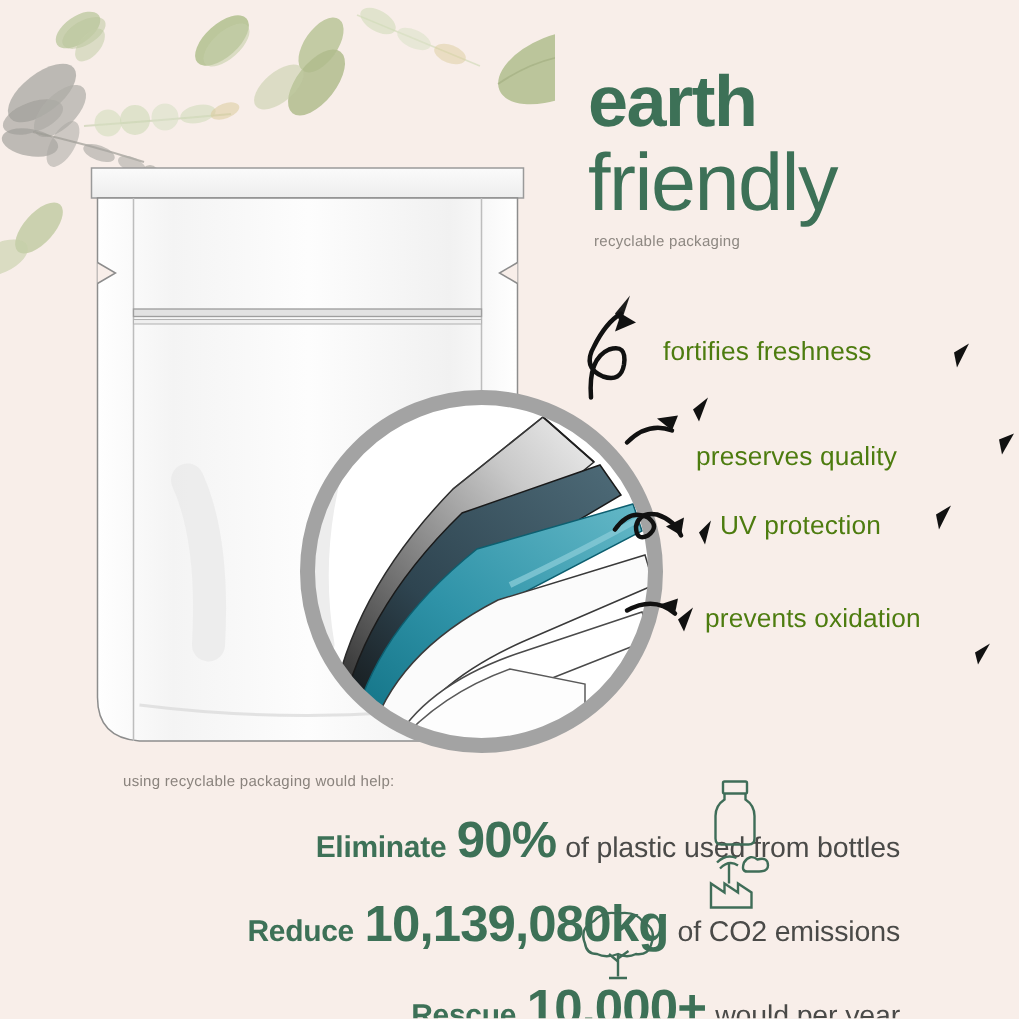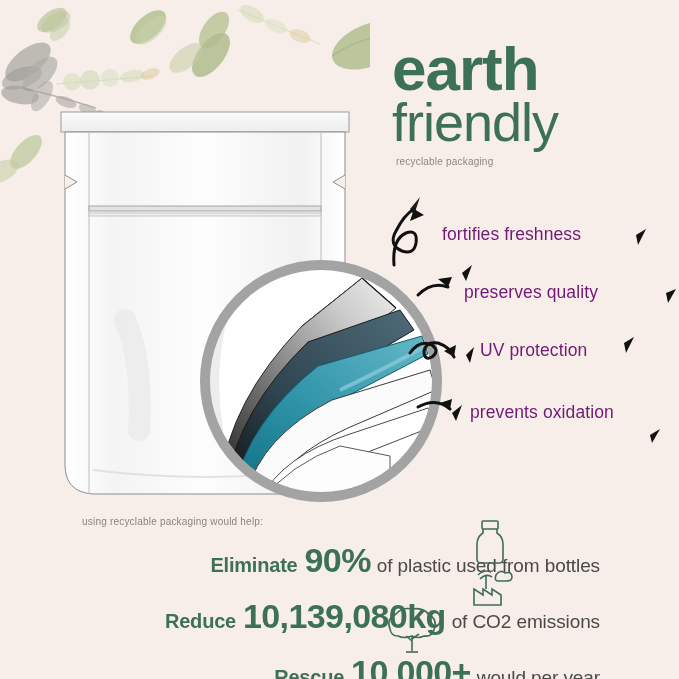--- a/index.html
+++ b/index.html
@@ -19,42 +19,42 @@
 
   
   #pouch{left:55px;top:110px;width:300px;height:395px;}
 
   
   #magnifier{left:190px;top:250px;width:262px;height:262px;}
 
   
   #headline{left:392px;top:44px;width:282px;}
   .t-earth{
-    font-size:62px;line-height:50px;font-weight:bold;
+    font-size:48px;line-height:50px;font-weight:bold;
     color:#3d7157;letter-spacing:-1px;margin:0;
   }
   .t-friendly{
     font-size:54px;line-height:56px;font-weight:300;
     color:#3d7157;letter-spacing:-1px;margin:0;
   }
   .t-sub{
     font-size:10px;color:#8d8781;margin:6px 0 0 4px;letter-spacing:.2px;
   }
 
   
   .feature{
     position:absolute;
     font-size:17.5px;
-    color:#701a75;
+    color:#4d7c0f;
     white-space:nowrap;
     letter-spacing:.1px;
     padding-left:24px;
   }
   #f0{left:418px;top:224px;}
-  #f1{left:440px;top:282px;}
+  #f1{left:440px;top:294px;}
   #f2{left:456px;top:340px;}
   #f3{left:446px;top:402px;}
 
   
   #stats{position:absolute;left:80px;top:516px;width:520px;}
   .stat-intro{font-size:10px;color:#8a837d;letter-spacing:.2px;margin:0 0 14px 2px;}
   .stat-row{display:flex;align-items:baseline;margin-bottom:17px;justify-content:flex-end;}
   .s-verb{font-size:20px;font-weight:bold;color:#3d7157;letter-spacing:-.2px;}
   .s-num{font-size:34px;font-weight:bold;color:#3d7157;letter-spacing:-.6px;margin:0 6px 0 7px;}
   .s-tail{font-size:19px;color:#4a4a48;letter-spacing:-.1px;}

